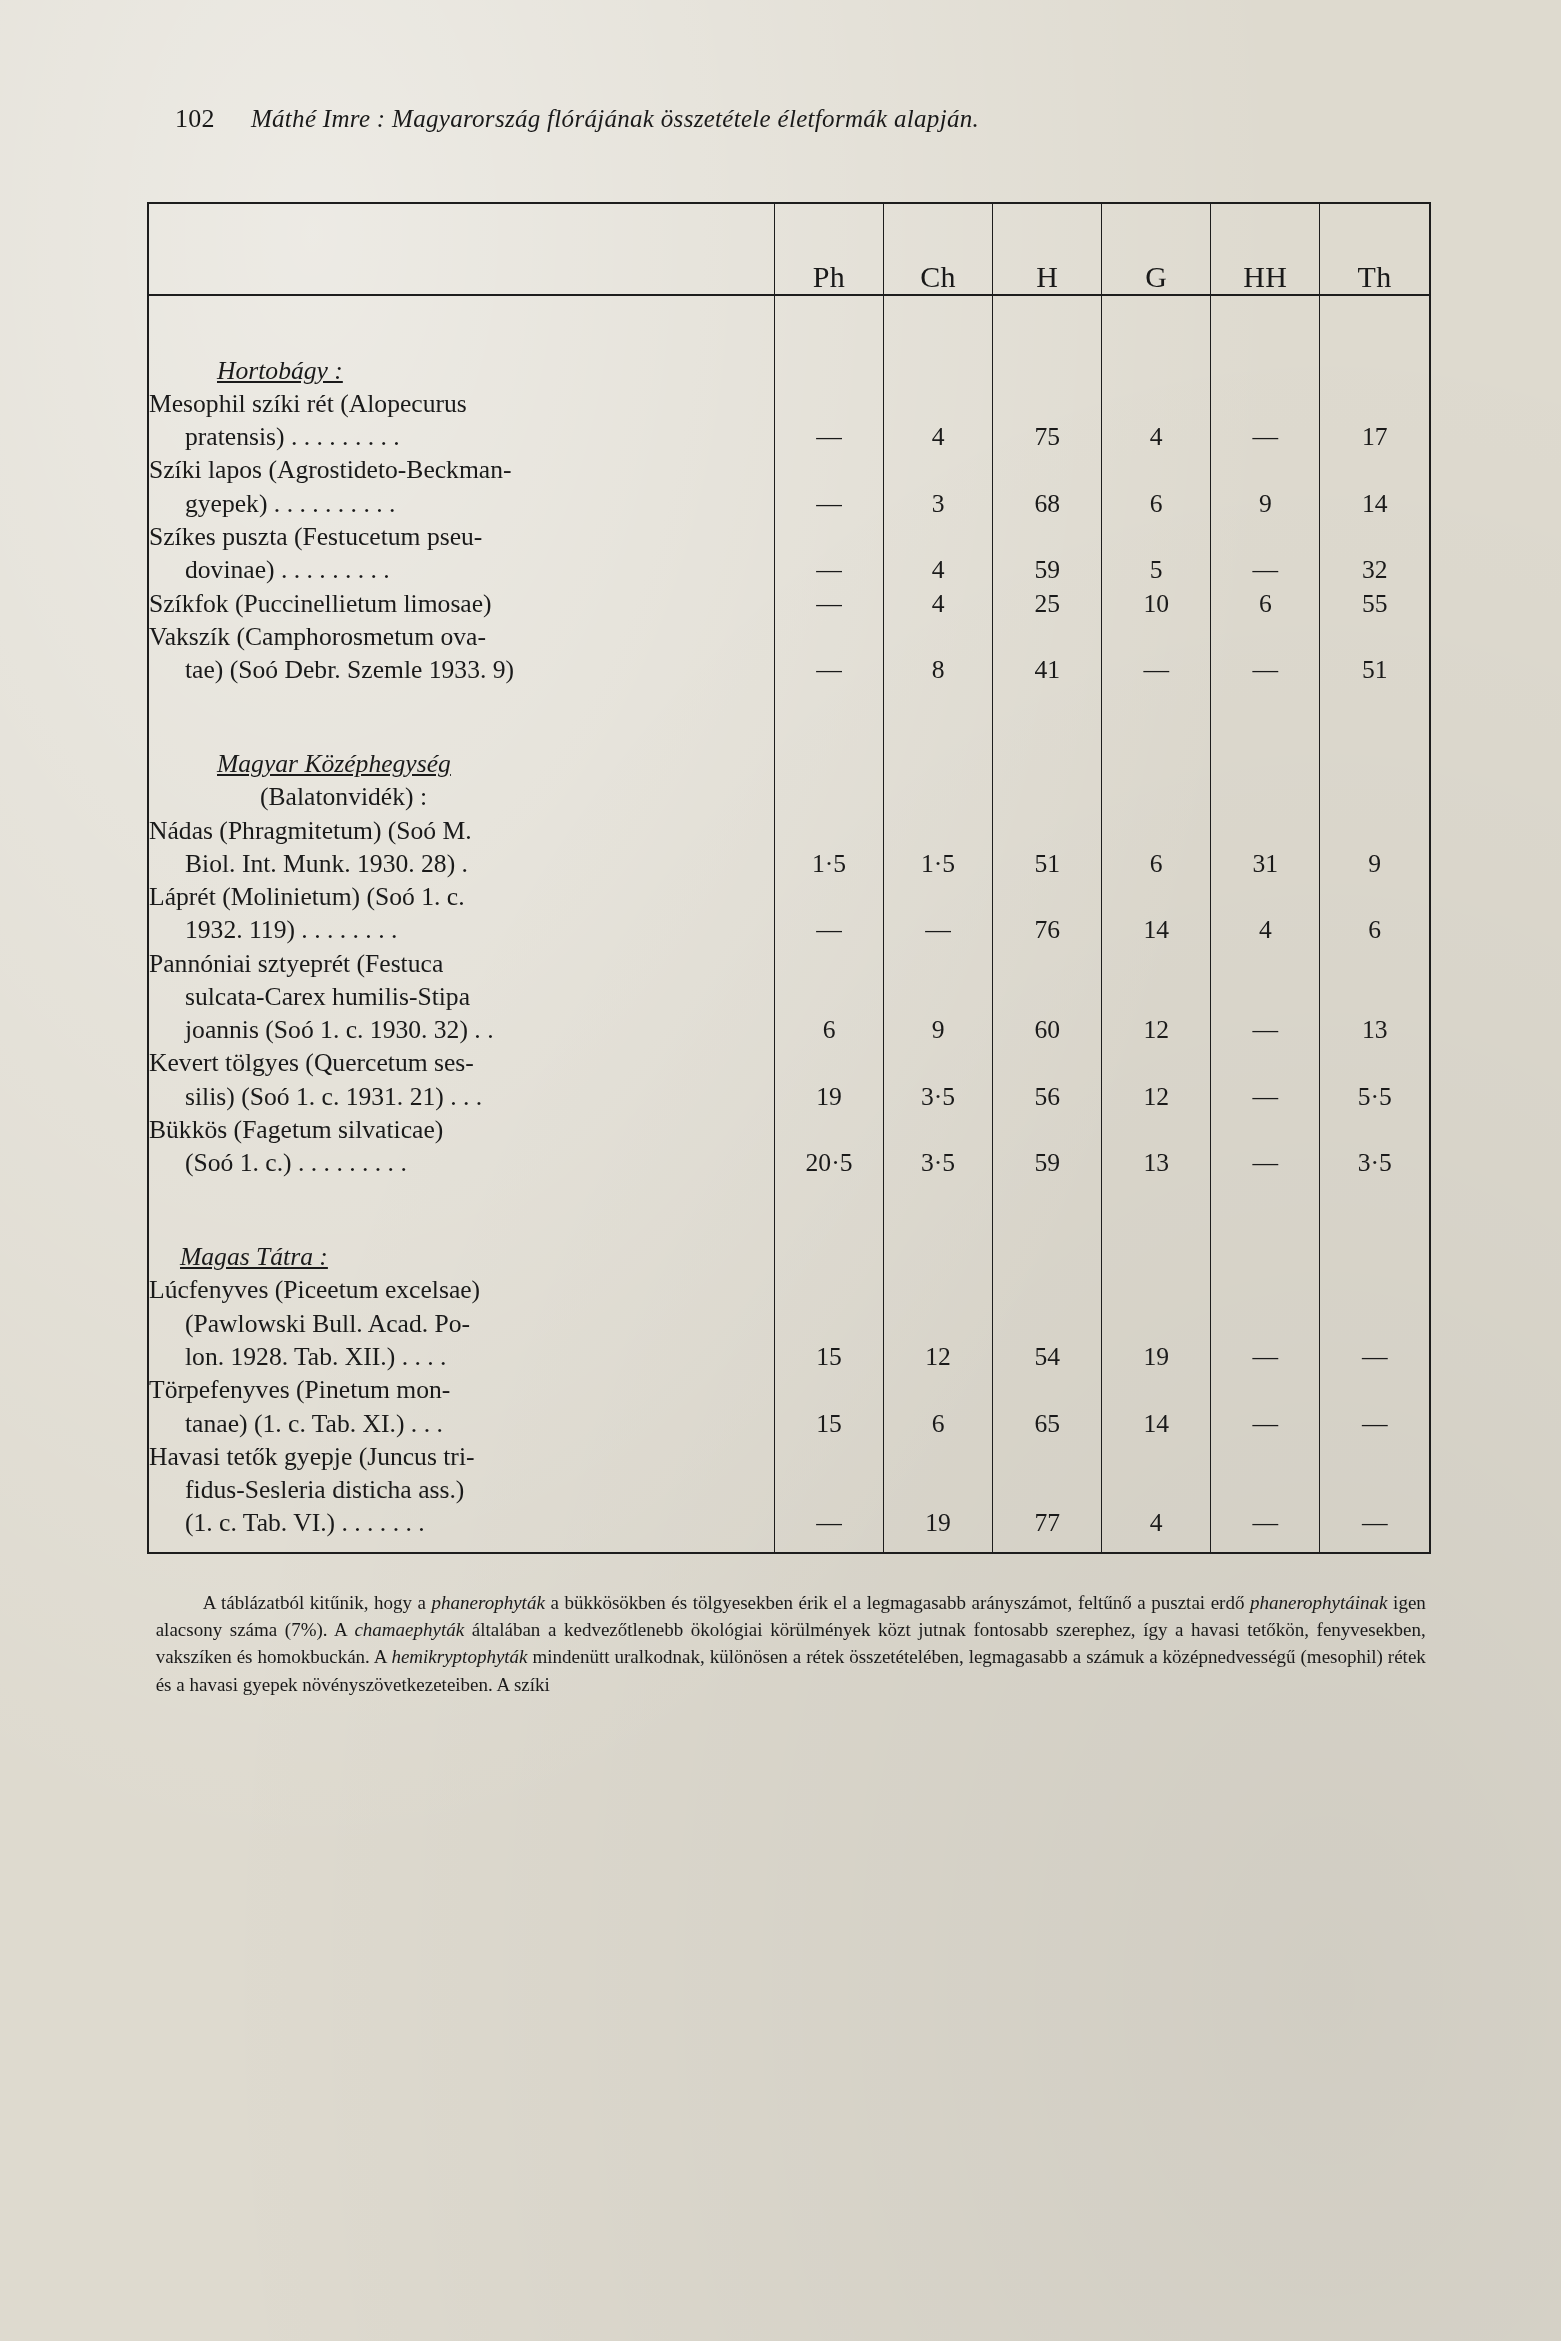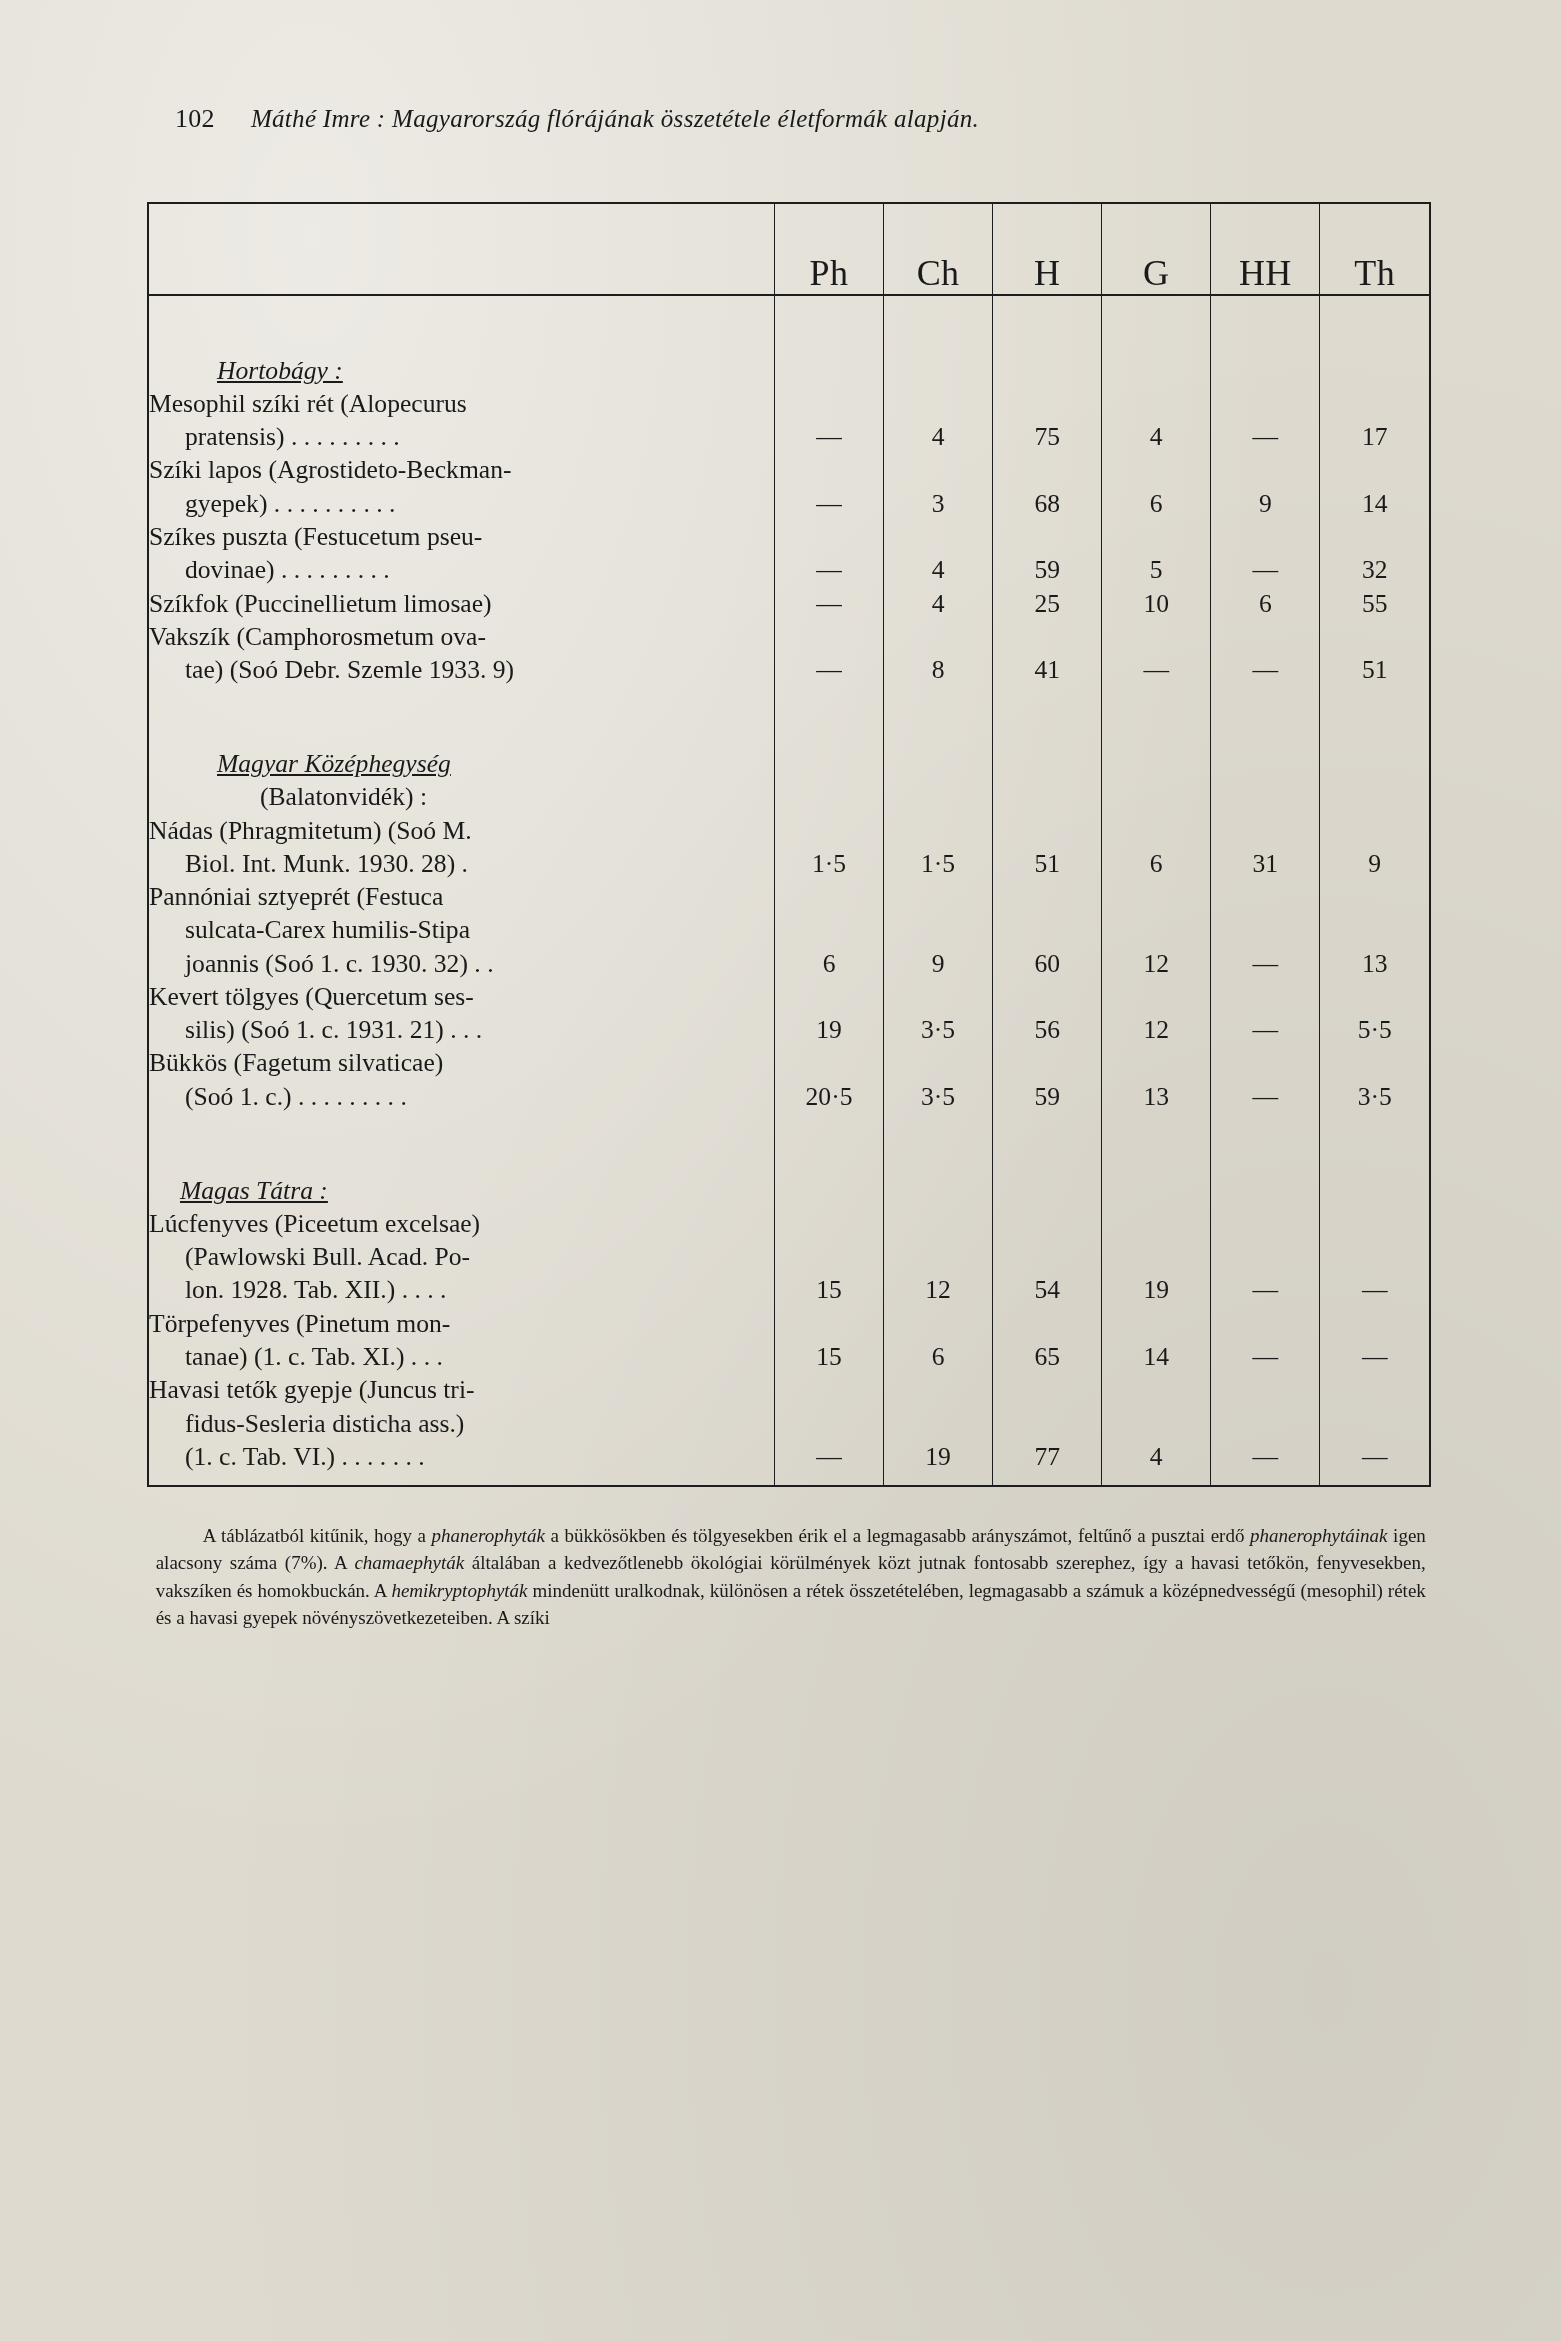--- a/index.html
+++ b/index.html
@@ -70,21 +70,21 @@
     border-left: 1.7px solid #1d1d1d;
     padding: 0;
     vertical-align: bottom;
   }
   table.data th:first-child, table.data td:first-child {
     border-left: none;
   }
   thead th {
     text-align: center;
     font-weight: normal;
-    font-size: 36px;
+    font-size: 30px;
     height: 90px;
     vertical-align: middle;
     letter-spacing: 0.4px;
   }
   thead tr {
     border-bottom: 2.6px solid #1d1d1d;
   }
   thead th.hlbl { border-left: none; }
 
   td.label {
@@ -273,20 +273,32 @@
               </td>
               <td class="num">1·5</td>
               <td class="num">1·5</td>
               <td class="num">51</td>
               <td class="num">6</td>
               <td class="num">31</td>
               <td class="num">9</td>
             </tr>
             <tr>
               <td class="label">
+                <span class="cont">Láprét (Molinietum) (Soó 1. c.</span>
+                <span class="cont indent">1932. 119) . . . . . . . .</span>
+              </td>
+              <td class="num">—</td>
+              <td class="num">—</td>
+              <td class="num">76</td>
+              <td class="num">14</td>
+              <td class="num">4</td>
+              <td class="num">6</td>
+            </tr>
+            <tr>
+              <td class="label">
                 <span class="cont">Pannóniai sztyeprét (Festuca</span>
                 <span class="cont indent">sulcata-Carex humilis-Stipa</span>
                 <span class="cont indent">joannis (Soó 1. c. 1930. 32) . .</span>
               </td>
               <td class="num">6</td>
               <td class="num">9</td>
               <td class="num">60</td>
               <td class="num">12</td>
               <td class="num">—</td>
               <td class="num">13</td>

